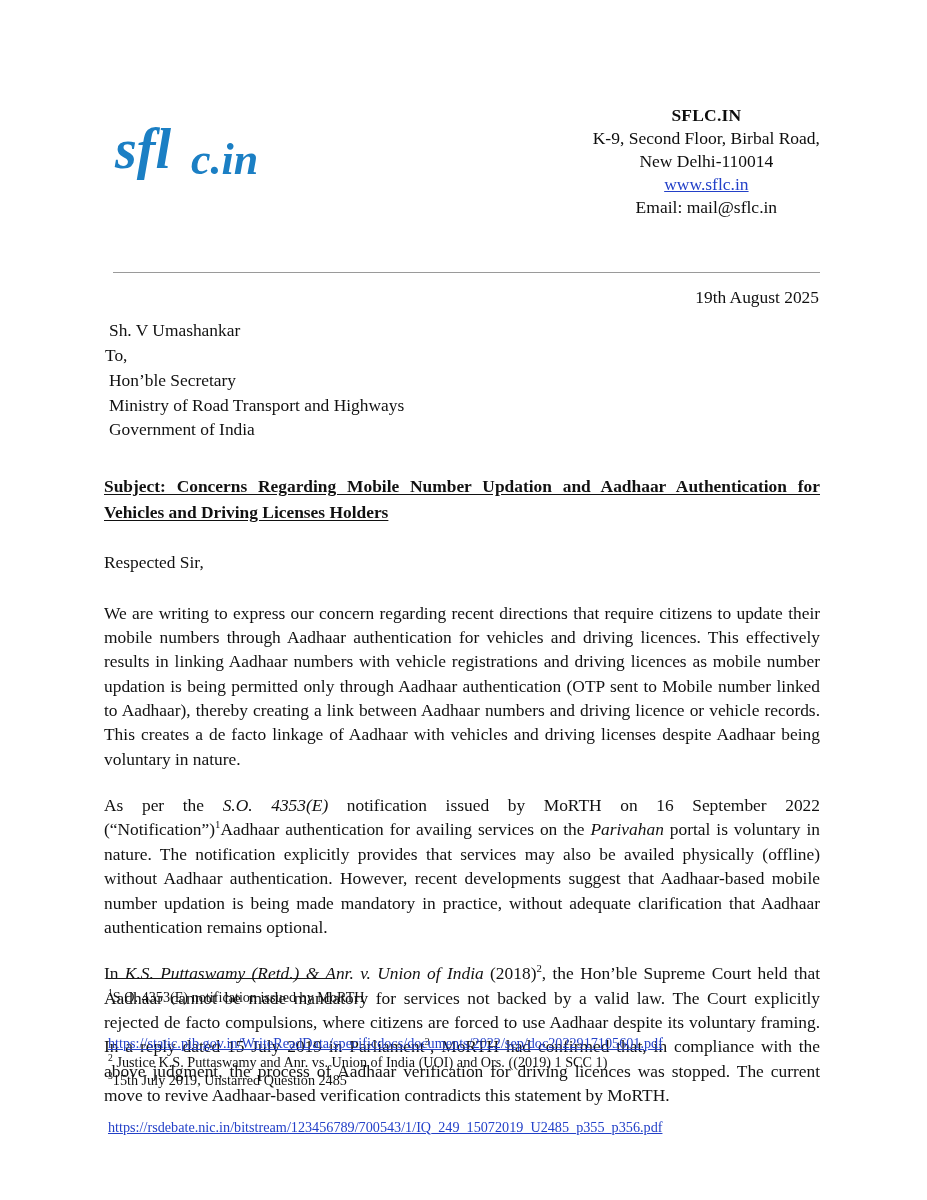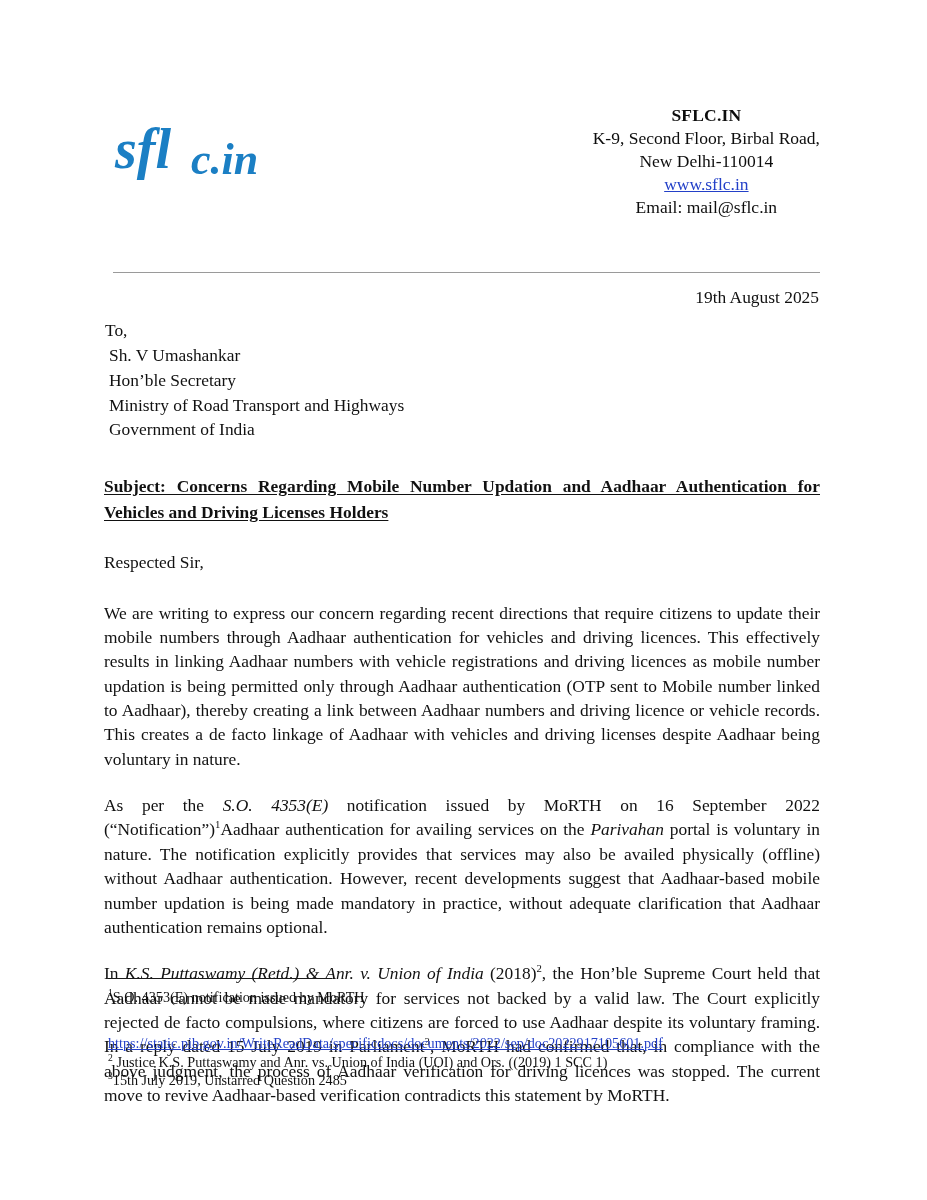--- a/index.html
+++ b/index.html
@@ -176,22 +176,22 @@
 
   </div>
 
   <div class="header-rule"></div>
 
   <div class="content">
 
     <div class="date-line">19th August 2025</div>
 
     <div class="addressee">
+      <span class="ln">Sh. V Umashankar</span>
       <span class="ln first">To,</span>
-      <span class="ln">Sh. V Umashankar</span>
       <span class="ln">Hon’ble Secretary</span>
       <span class="ln">Ministry of Road Transport and Highways</span>
       <span class="ln">Government of India</span>
     </div>
 
     <div class="subject">
       <span class="u">Subject: Concerns Regarding Mobile Number Updation and Aadhaar Authentication for Vehicles and Driving Licenses Holders</span>
     </div>
 
     <div class="salutation">Respected Sir,</div>
@@ -206,16 +206,17 @@
 
   <div class="footnotes">
     <div class="fn-rule"></div>
 
     <div class="fn"><sup>1</sup><span>S.O. 4353(E) notification issued by MoRTH</span></div>
     <div class="fn"><span class="fn-url">https://static.pib.gov.in/WriteReadData/specificdocs/documents/2022/sep/doc2022917105601.pdf</span></div>
 
     <div class="fn"><sup>2</sup><span> </span><span>Justice K.S. Puttaswamy and Anr. vs. Union of India (UOI) and Ors. ((2019) 1 SCC 1)</span></div>
 
     <div class="fn"><sup>3</sup><span>15th July 2019, Unstarred Question 2485</span></div>
+    <div class="fn"><span class="fn-url">https://rsdebate.nic.in/bitstream/123456789/700543/1/IQ_249_15072019_U2485_p355_p356.pdf</span></div>
 
   </div>
 
 </div>
 
 </body></html>

